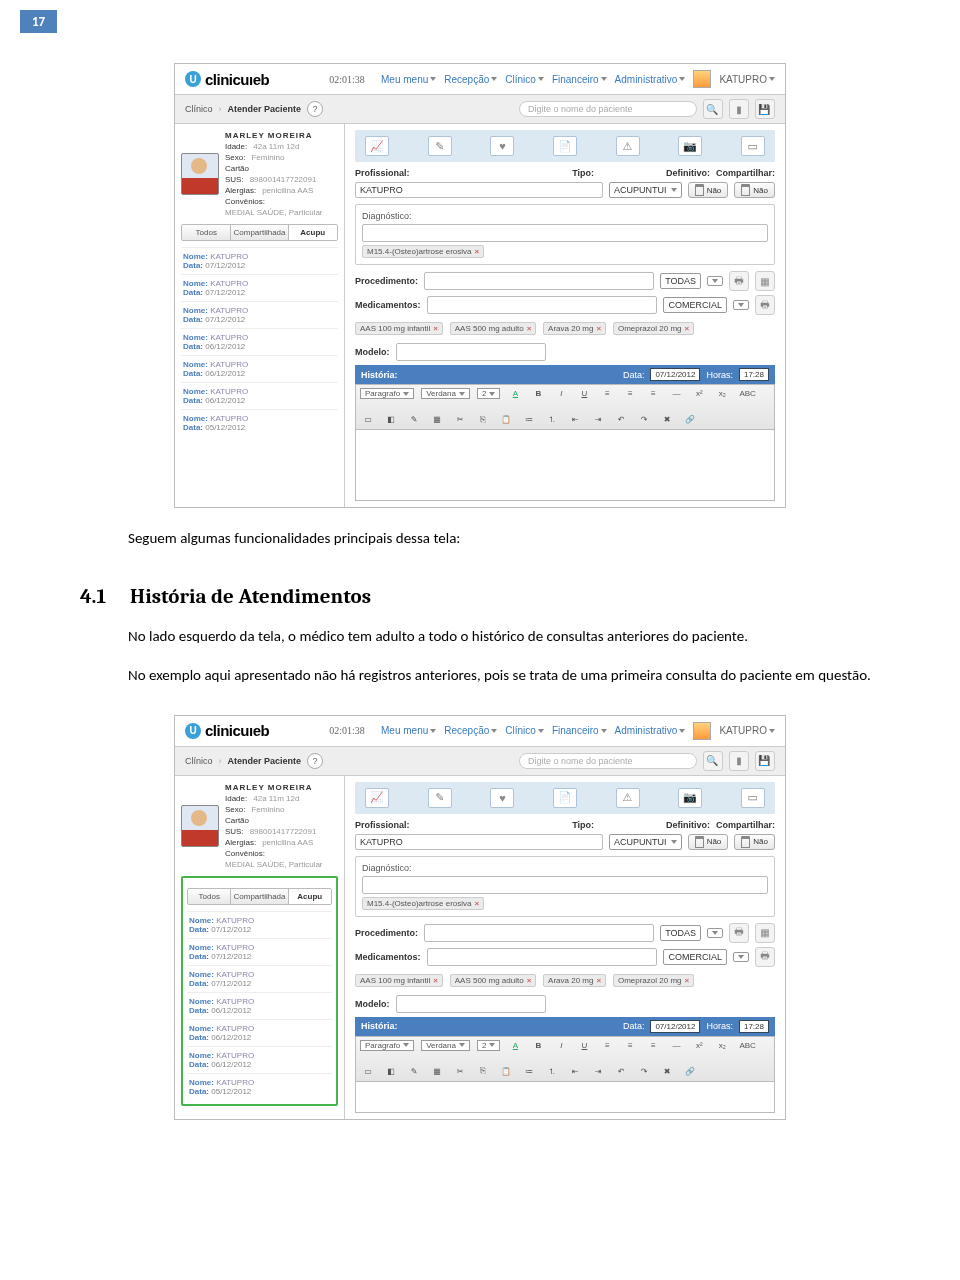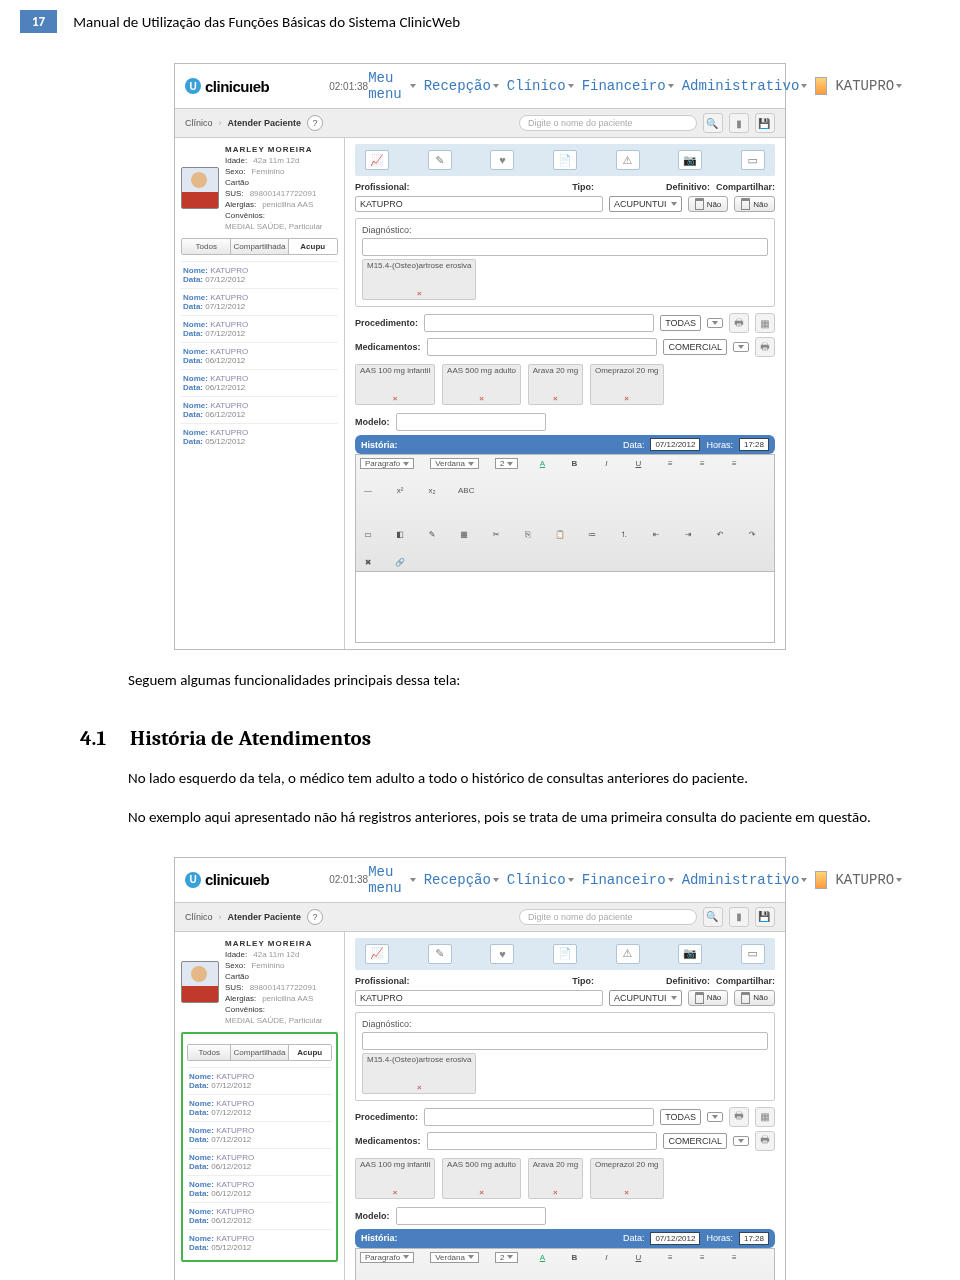--- a/index.html
+++ b/index.html
@@ -5,23 +5,23 @@
   body { font-family: Calibri, Arial, sans-serif; margin: 0; padding: 0 20px 40px 20px; color: #000; background: #fff; }
   .page-header { display: flex; align-items: center; gap: 16px; padding-top: 10px; }
   .page-number-box { background: #4f81bd; color: #fff; font-weight: bold; padding: 4px 12px; font-size: 13px; }
   .manual-title { font-size: 15px; }
   .screenshot-wrap { display: flex; justify-content: center; margin: 30px 0 20px 0; }
   .screenshot { width: 610px; border: 1px solid #bbb; background: #f7f7f7; font-family: Arial, Helvetica, sans-serif; font-size: 10px; color: #555; }
   .topbar { display: flex; align-items: center; padding: 6px 10px; background: #fff; border-bottom: 1px solid #ccc; }
   .logo { display: flex; align-items: center; gap: 4px; }
   .logo-badge { width: 16px; height: 16px; border-radius: 50%; background: #39a0d8; color: #fff; font-size: 10px; display: flex; align-items: center; justify-content: center; font-weight: bold; }
   .logo-text { font-size: 15px; font-weight: 700; color: #000000; letter-spacing: -0.5px; }
-  .timer { margin-left: 60px; font-size: 10px; color: #666; }
+  .timer { margin-left: 60px; font-size: 10px; color: #666; font-family: Liberation Serif, serif; }
   .topnav { margin-left: auto; display: flex; gap: 8px; align-items: center; }
-  .topnav-item { color: #3a7bbf; font-size: 14px; display: flex; align-items: center; gap: 2px; font-family: Liberation Mono, monospace; }
+  .topnav-item { color: #3a7bbf; font-size: 10px; display: flex; align-items: center; gap: 2px; }
   .caret { width: 0; height: 0; border-left: 3px solid transparent; border-right: 3px solid transparent; border-top: 4px solid #888; }
   .user-avatar { width: 16px; height: 16px; background: linear-gradient(#ffd27a,#ff9a3d); border: 1px solid #aaa; }
   .toolbar2 { display: flex; align-items: center; padding: 4px 10px; background: #eee; border-bottom: 1px solid #ccc; gap: 6px; }
   .crumb { font-size: 9px; color: #555; }
   .crumb-sep { color: #aaa; }
   .crumb-bold { font-weight: bold; color: #333; }
   .help-circle { width: 14px; height: 14px; border: 1px solid #aaa; border-radius: 50%; display: flex; align-items: center; justify-content: center; font-size: 9px; color: #666; background: #fff; }
   .search-box { margin-left: auto; background: #fff; border: 1px solid #ccc; border-radius: 9px; padding: 2px 8px; font-size: 9px; color: #aaa; width: 160px; }
   .icon-btn { width: 18px; height: 18px; background: #f3f3f3; border: 1px solid #ccc; border-radius: 3px; display: flex; align-items: center; justify-content: center; color: #888; font-size: 10px; }
   .ss-body { display: flex; }
@@ -50,40 +50,39 @@
   .toolbar-icons { background: #dce8f2; padding: 6px; border-radius: 2px; display: flex; gap: 30px; justify-content: space-around; margin-bottom: 6px; }
   .tb-ico { width: 22px; height: 18px; background: #fff; border: 1px solid #b0c4d8; border-radius: 2px; display: flex; align-items: center; justify-content: center; font-size: 11px; color: #888; }
   .row { display: flex; align-items: center; gap: 6px; margin: 4px 0; font-size: 9px; color: #333; }
   .row label { font-weight: bold; font-size: 9px; }
   .inp { background: #fff; border: 1px solid #bbb; border-radius: 2px; padding: 2px 4px; font-size: 9px; color: #333; }
   .inp-wide { flex: 1; }
   .sel { background: #fff; border: 1px solid #999; border-radius: 2px; padding: 2px 4px; font-size: 9px; display: flex; align-items: center; gap: 4px; }
   .minibtn { background: linear-gradient(#fdfdfd,#e8e8e8); border: 1px solid #aaa; border-radius: 3px; padding: 1px 6px; font-size: 8px; display: flex; align-items: center; gap: 3px; }
   .lock-ico { width: 7px; height: 8px; border: 1px solid #888; border-top-width: 3px; border-radius: 1px 1px 0 0; }
   .section-box { border: 1px solid #ccc; border-radius: 2px; padding: 6px; margin: 6px 0; font-size: 9px; }
-  .tag { display: inline-flex; align-items: center; background: #ebebeb; border: 1px solid #ccc; border-radius: 2px; padding: 1px 4px; font-size: 8px; color: #555; gap: 19px; margin-right: 4px; margin-top: 3px; flex-direction: column; }
+  .tag { display: inline-flex; align-items: center; background: #ebebeb; border: 1px solid #ccc; border-radius: 2px; padding: 1px 4px; font-size: 8px; color: #555; gap: 3px; margin-right: 4px; margin-top: 3px; }
   .tag-x { color: #cc6666; font-weight: bold; }
-  .hist-bar { background: #4a7fbf; color: #fff; font-size: 9px; font-weight: bold; padding: 3px 6px; display: flex; align-items: center; gap: 12px; border-radius: 6px; }
+  .hist-bar { background: #4a7fbf; color: #fff; font-size: 9px; font-weight: bold; padding: 3px 6px; display: flex; align-items: center; gap: 12px; }
   .hist-bar .hb-right { margin-left: auto; display: flex; gap: 6px; align-items: center; font-weight: normal; }
   .hb-input { background: #fff; color: #333; padding: 1px 4px; font-size: 8px; border: 1px solid #345; }
-  .editor-tb { background: linear-gradient(#f4f4f4,#e4e4e4); border: 1px solid #bbb; padding: 3px 4px; font-size: 8px; color: #555; display: flex; flex-wrap: wrap; gap: 16px; align-items: center; }
+  .editor-tb { background: linear-gradient(#f4f4f4,#e4e4e4); border: 1px solid #bbb; padding: 3px 4px; font-size: 8px; color: #555; display: flex; flex-wrap: wrap; gap: 7px; align-items: center; }
   .editor-tb .esel { border: 1px solid #999; padding: 0 4px; background: #fff; display: flex; align-items: center; gap: 3px; }
   .editor-tb .ei { min-width: 12px; text-align: center; border: 1px solid transparent; padding: 0 1px; }
   .editor-area { height: 70px; background: #fff; border: 1px solid #bbb; border-top: none; }
   .body-text { font-size: 15px; line-height: 1.35; margin: 18px 60px; text-align: justify; }
   .para-indent { text-indent: 48px; }
   h2.section { font-family: Cambria, Georgia, serif; font-size: 21px; font-weight: bold; margin: 36px 60px 8px 60px; }
   h2.section .num { margin-right: 24px; }
 </style>
 </head>
 <body>
 
 <div class="page-header">
   <div class="page-number-box">17</div>
-  <div class="manual-title">Manual de Utilização das Funções Básicas do Sistema ClinicWeb</div>
 </div>
 
 <div class="screenshot-wrap">
 <div class="screenshot">
   <div class="topbar">
     <div class="logo">
       <div class="logo-badge">U</div>
       <div class="logo-text">clinicuıeb</div>
     </div>
     <div class="timer">02:01:38</div>

